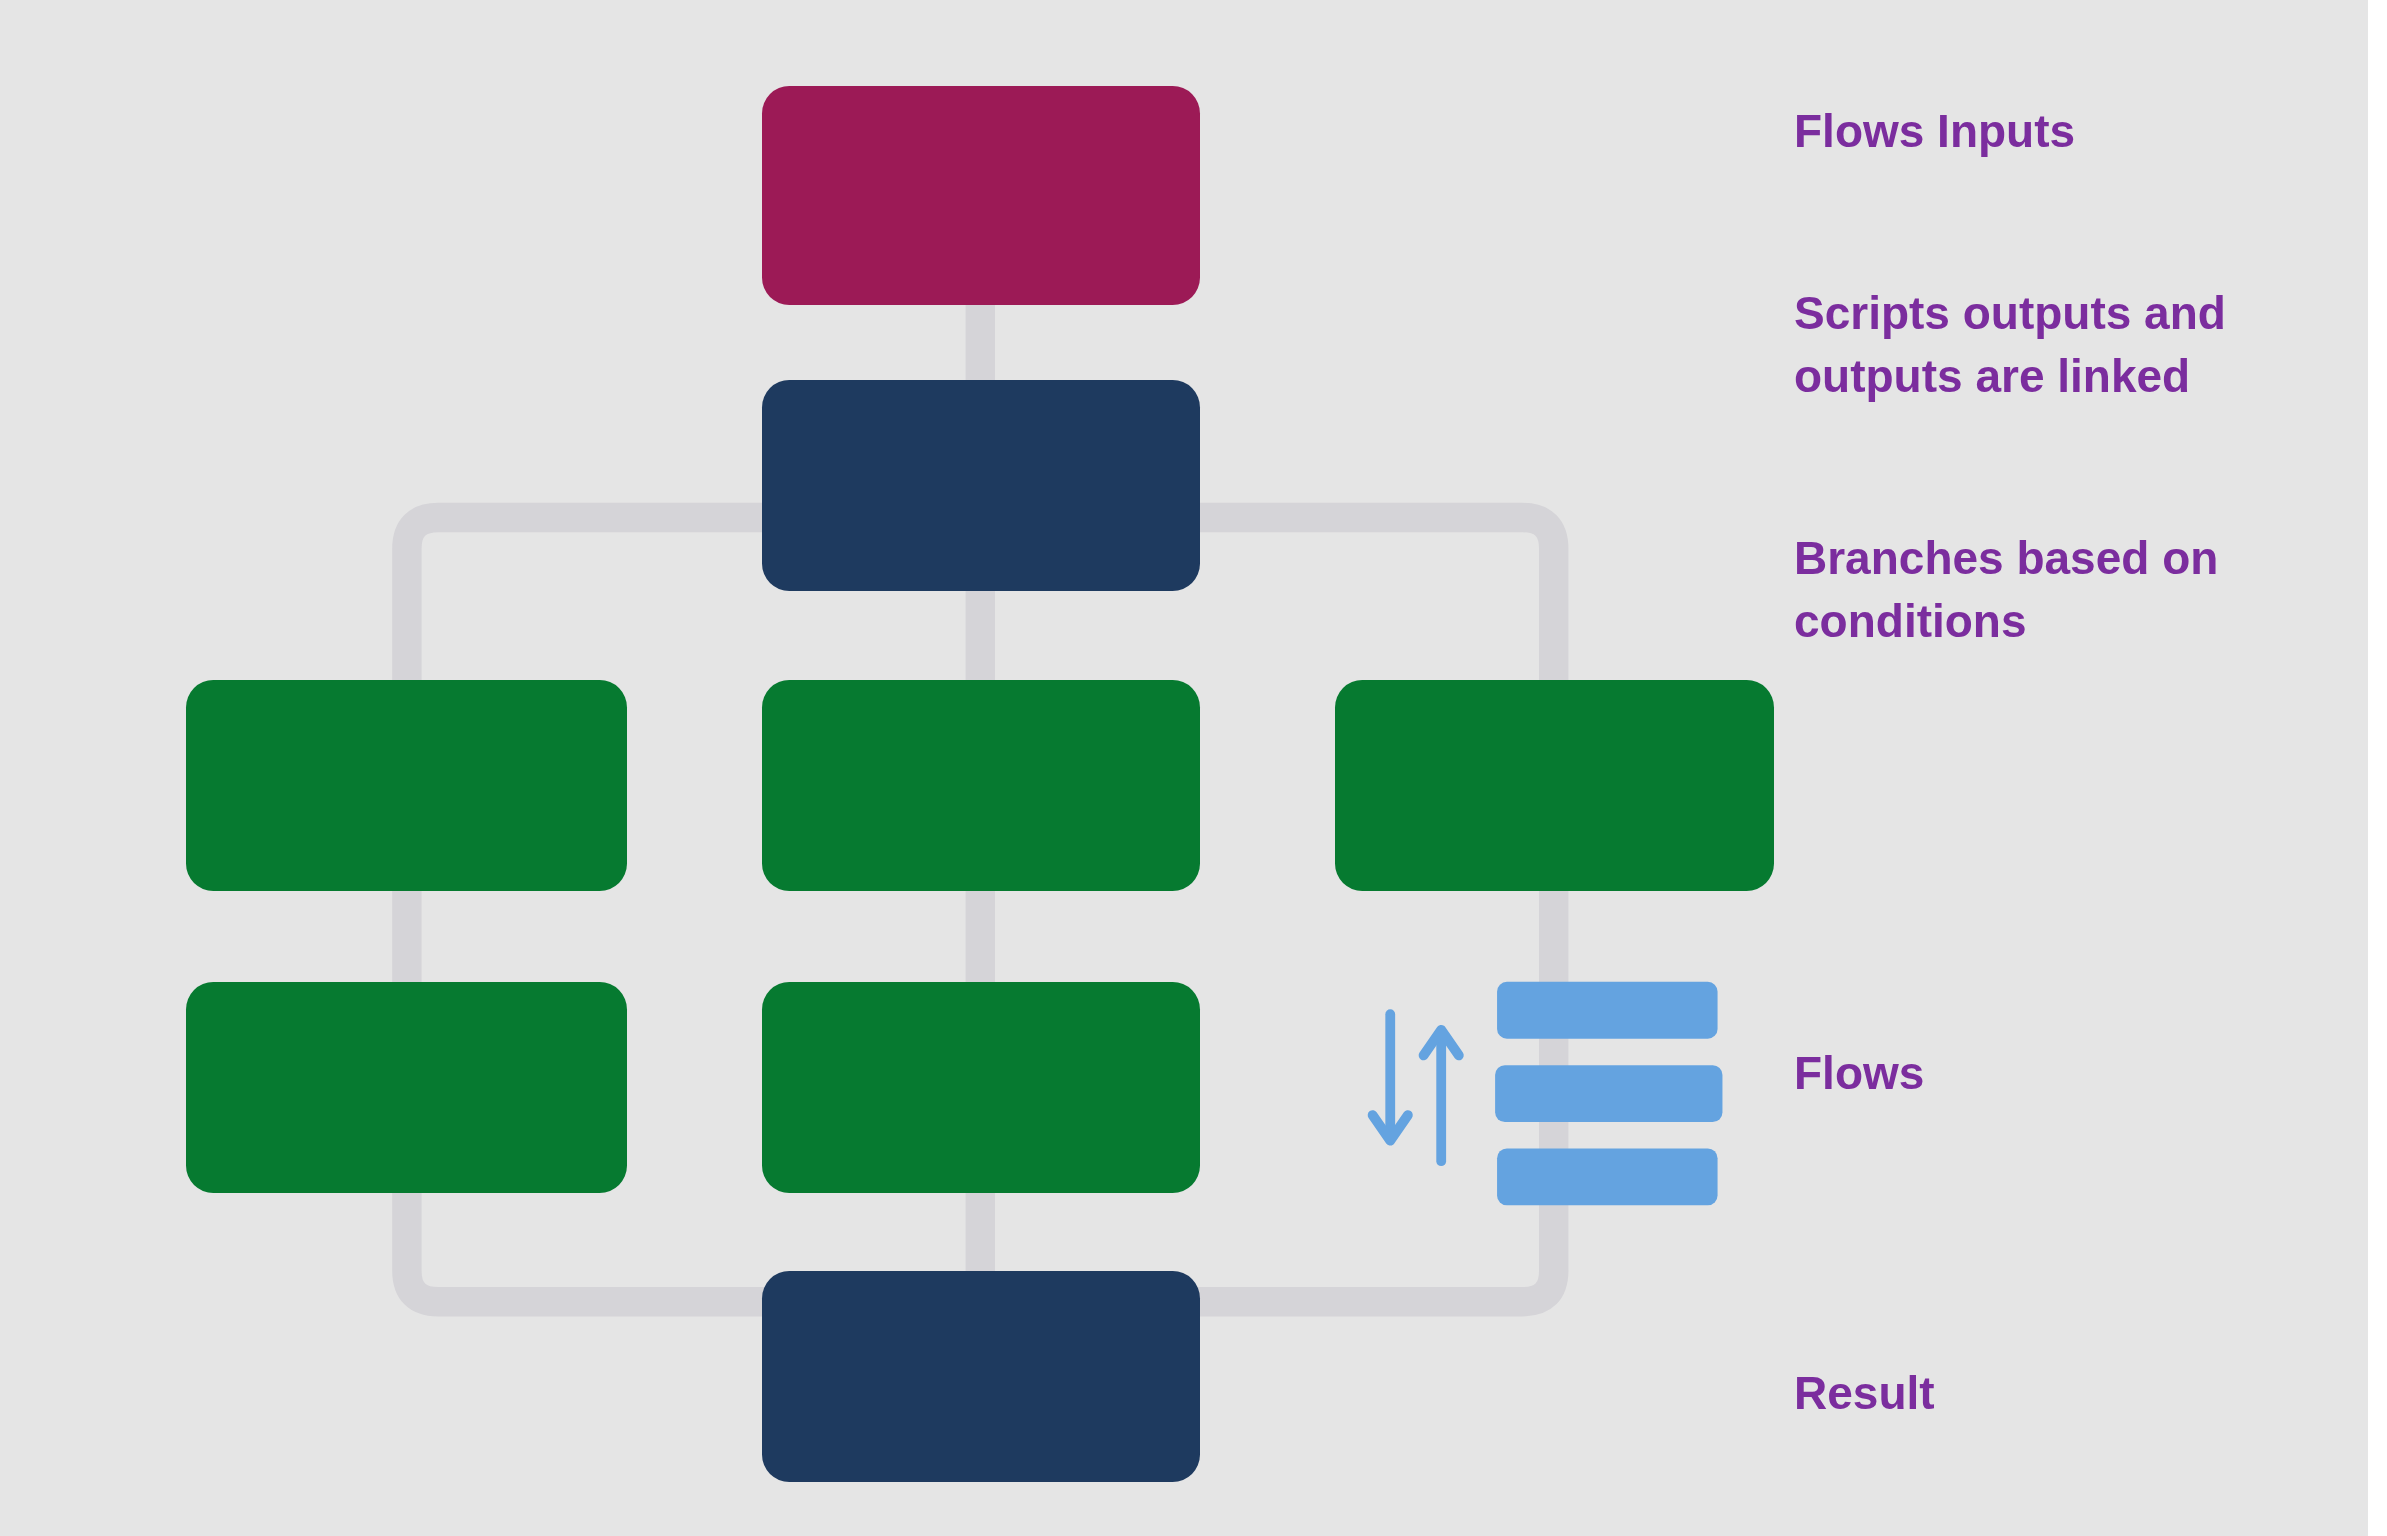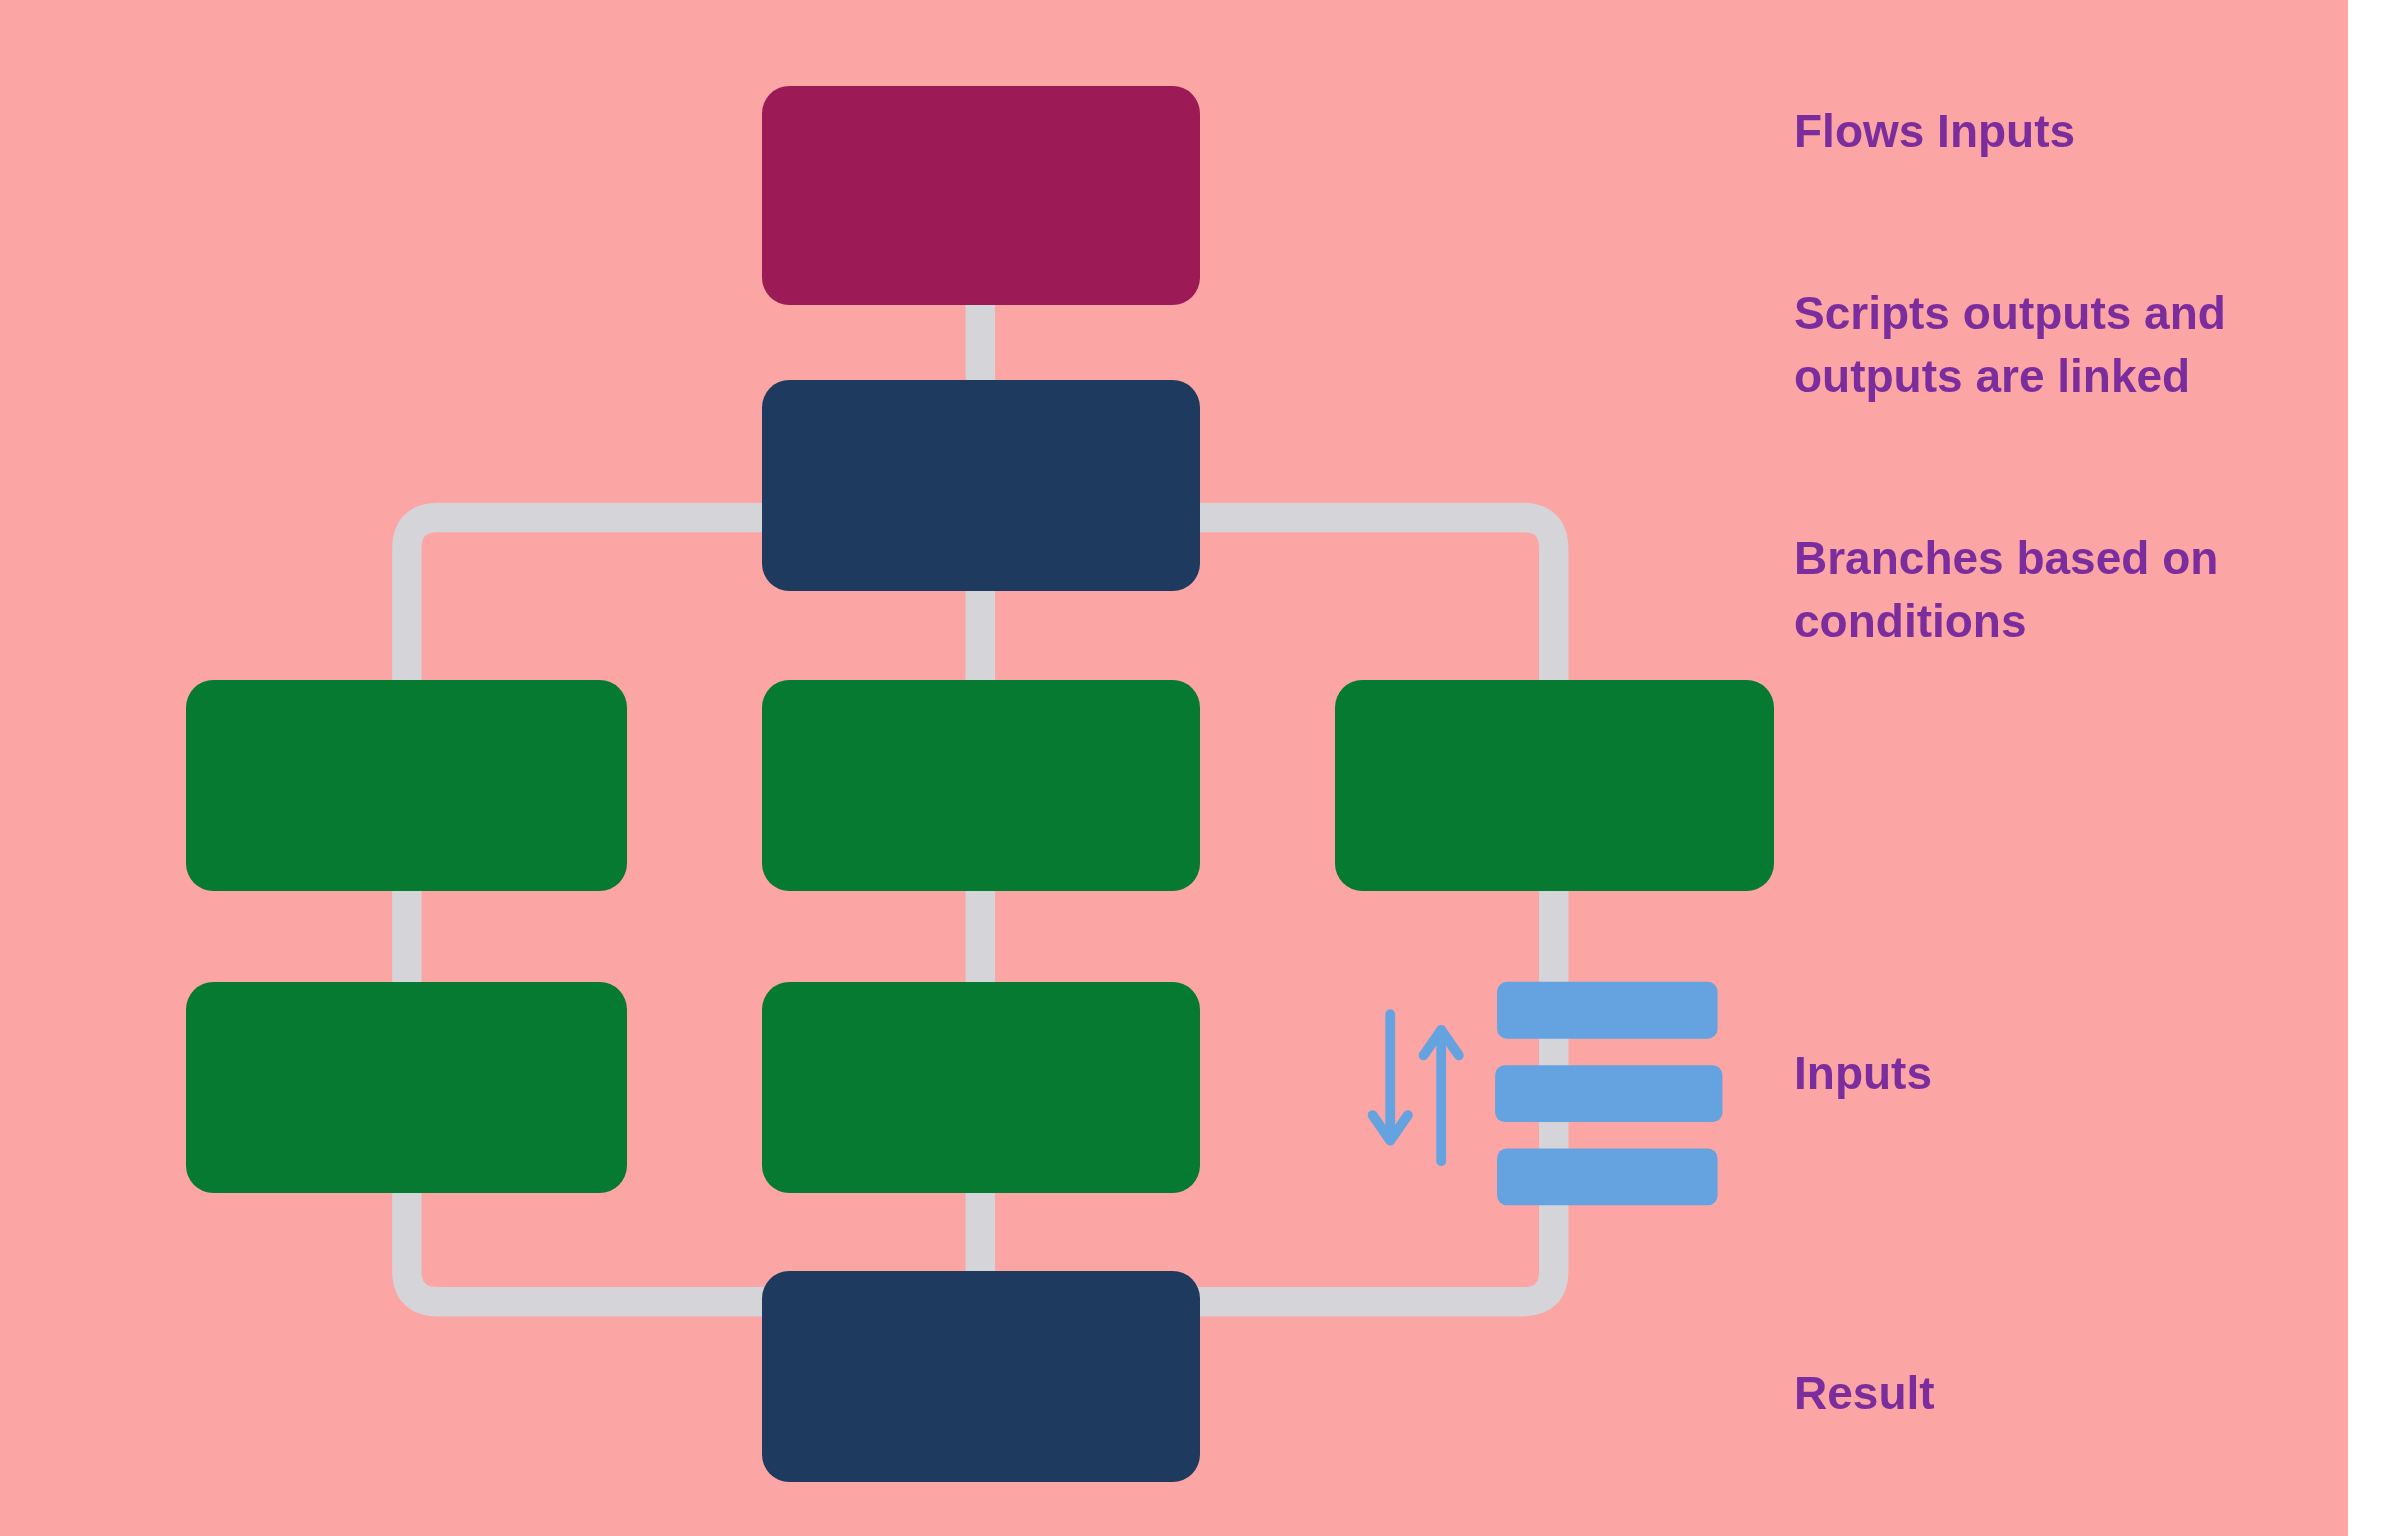--- a/index.html
+++ b/index.html
@@ -4,22 +4,23 @@
 <style>
   html, body {
     margin: 0;
     padding: 0;
     font-family: "Liberation Sans", sans-serif;
   }
   .canvas {
     position: relative;
     width: 2348px;
     height: 1537px;
-    background: #fca5a5;
+    background: #e5e5e5;
     overflow: hidden;
+    padding-left: 20px;
   }
   svg.connectors {
     position: absolute;
     inset: 0;
     z-index: 1;
   }
   .node {
     position: absolute;
     border-radius: 27.4px;
     z-index: 2;
@@ -95,17 +96,17 @@
       <rect x="1525" y="1087" width="232" height="58" rx="10"></rect>
       <rect x="1527" y="1172" width="225" height="58" rx="10"></rect>
     </g>
   </svg>
 
   <div class="label label-flows">Flows Inputs</div>
   <div class="label label-scripts">Scripts outputs and
 outputs are linked</div>
   <div class="label label-branches">Branches based on
 conditions</div>
-  <div class="label label-loops">Inputs</div>
+  <div class="label label-loops">Flows</div>
   <div class="label label-result">Result</div>
 
 </div>
 
 
 </body></html>

